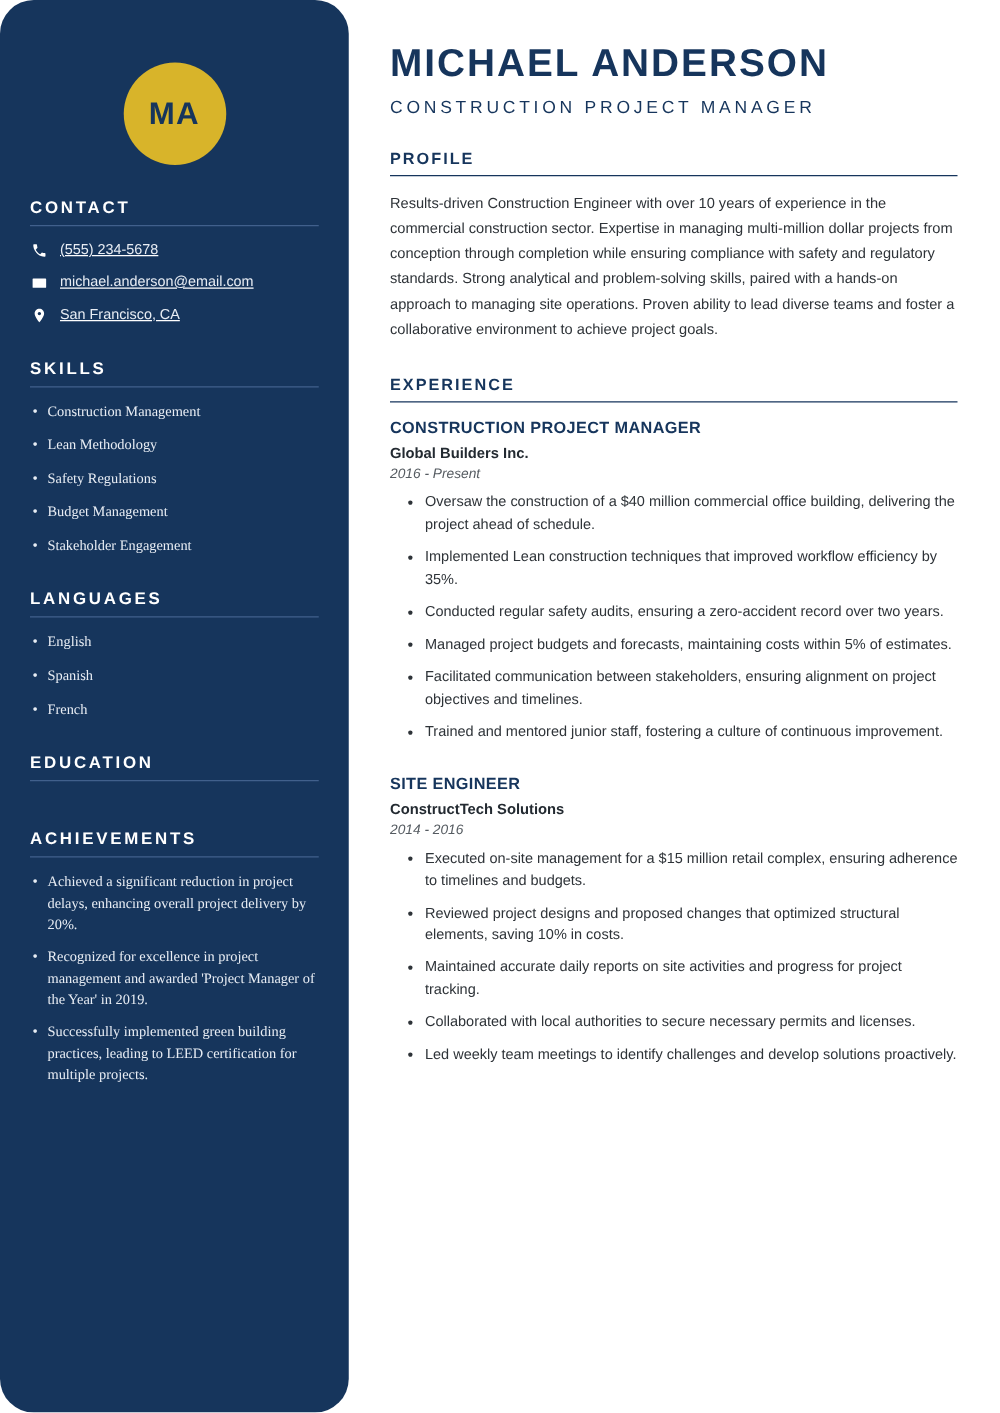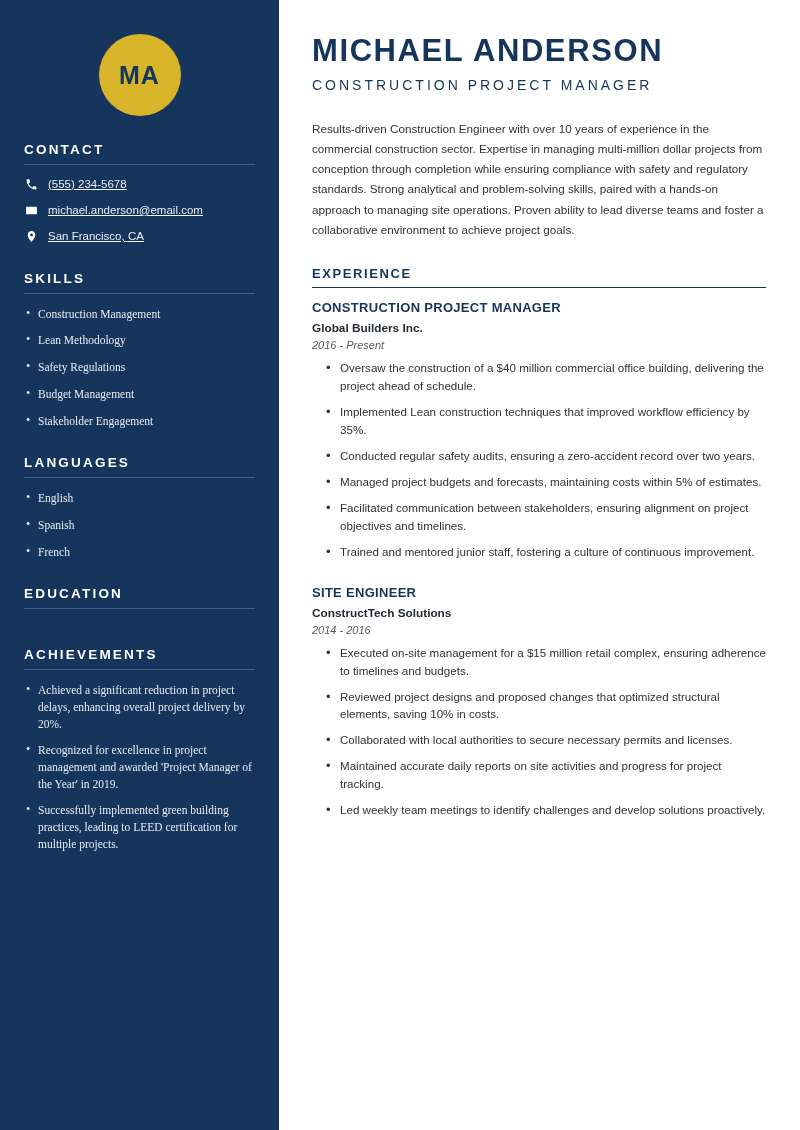--- a/index.html
+++ b/index.html
@@ -16,22 +16,23 @@
     background: #ffffff;
     position: relative;
   }
 
   
   .sidebar {
     width: 279px;
     min-width: 279px;
     background: #16355c;
     color: #ffffff;
-    padding: 0 24px;
+    padding: 16px 24px;
     position: relative;
+    border-radius: 27px;
   }
   .sidebar::after {
     content: "";
     position: absolute;
     top: 0; right: 0; bottom: 0;
     width: 3px;
     background: #d4ad29;
     opacity: 0;
   }
   .avatar-wrap {
@@ -267,20 +268,21 @@
         <li>Successfully implemented green building practices, leading to LEED certification for multiple projects.</li>
       </ul>
     </section>
   </aside>
 
   <main class="main">
     <h1 class="name">MICHAEL ANDERSON</h1>
     <div class="role">CONSTRUCTION PROJECT MANAGER</div>
 
     <section>
+      <div class="main-title">PROFILE</div>
       <p class="profile-text">Results-driven Construction Engineer with over 10 years of experience in the commercial construction sector. Expertise in managing multi-million dollar projects from conception through completion while ensuring compliance with safety and regulatory standards. Strong analytical and problem-solving skills, paired with a hands-on approach to managing site operations. Proven ability to lead diverse teams and foster a collaborative environment to achieve project goals.</p>
     </section>
 
     <section>
       <div class="main-title">EXPERIENCE</div>
 
       <div class="job">
         <div class="job-title">CONSTRUCTION PROJECT MANAGER</div>
         <div class="job-company">Global Builders Inc.</div>
         <div class="job-dates">2016 - Present</div>
@@ -296,20 +298,20 @@
 
       <div class="spacer-10"></div>
 
       <div class="job">
         <div class="job-title">SITE ENGINEER</div>
         <div class="job-company">ConstructTech Solutions</div>
         <div class="job-dates">2014 - 2016</div>
         <ul class="job-bullets">
           <li>Executed on-site management for a $15 million retail complex, ensuring adherence to timelines and budgets.</li>
           <li>Reviewed project designs and proposed changes that optimized structural elements, saving 10% in costs.</li>
+          <li>Maintained accurate daily reports on site activities and progress for project tracking.</li>
           <li>Collaborated with local authorities to secure necessary permits and licenses.</li>
-          <li>Maintained accurate daily reports on site activities and progress for project tracking.</li>
           <li>Led weekly team meetings to identify challenges and develop solutions proactively.</li>
         </ul>
       </div>
     </section>
   </main>
 </div>
 
 </body></html>

